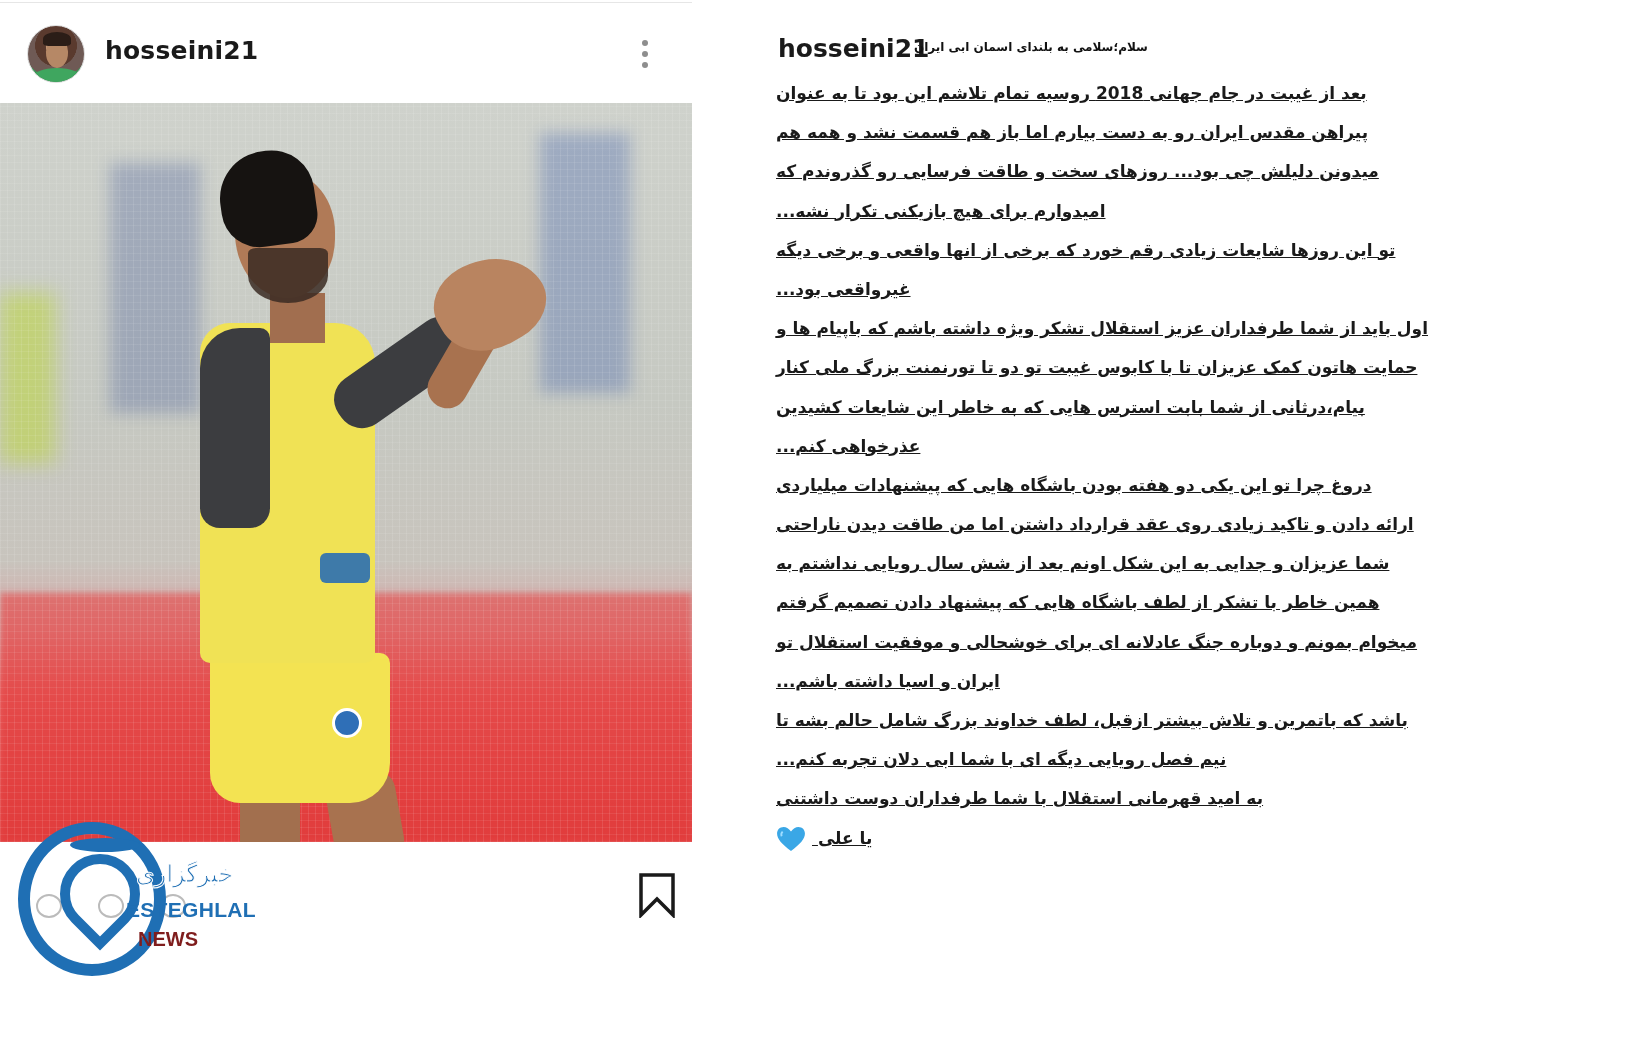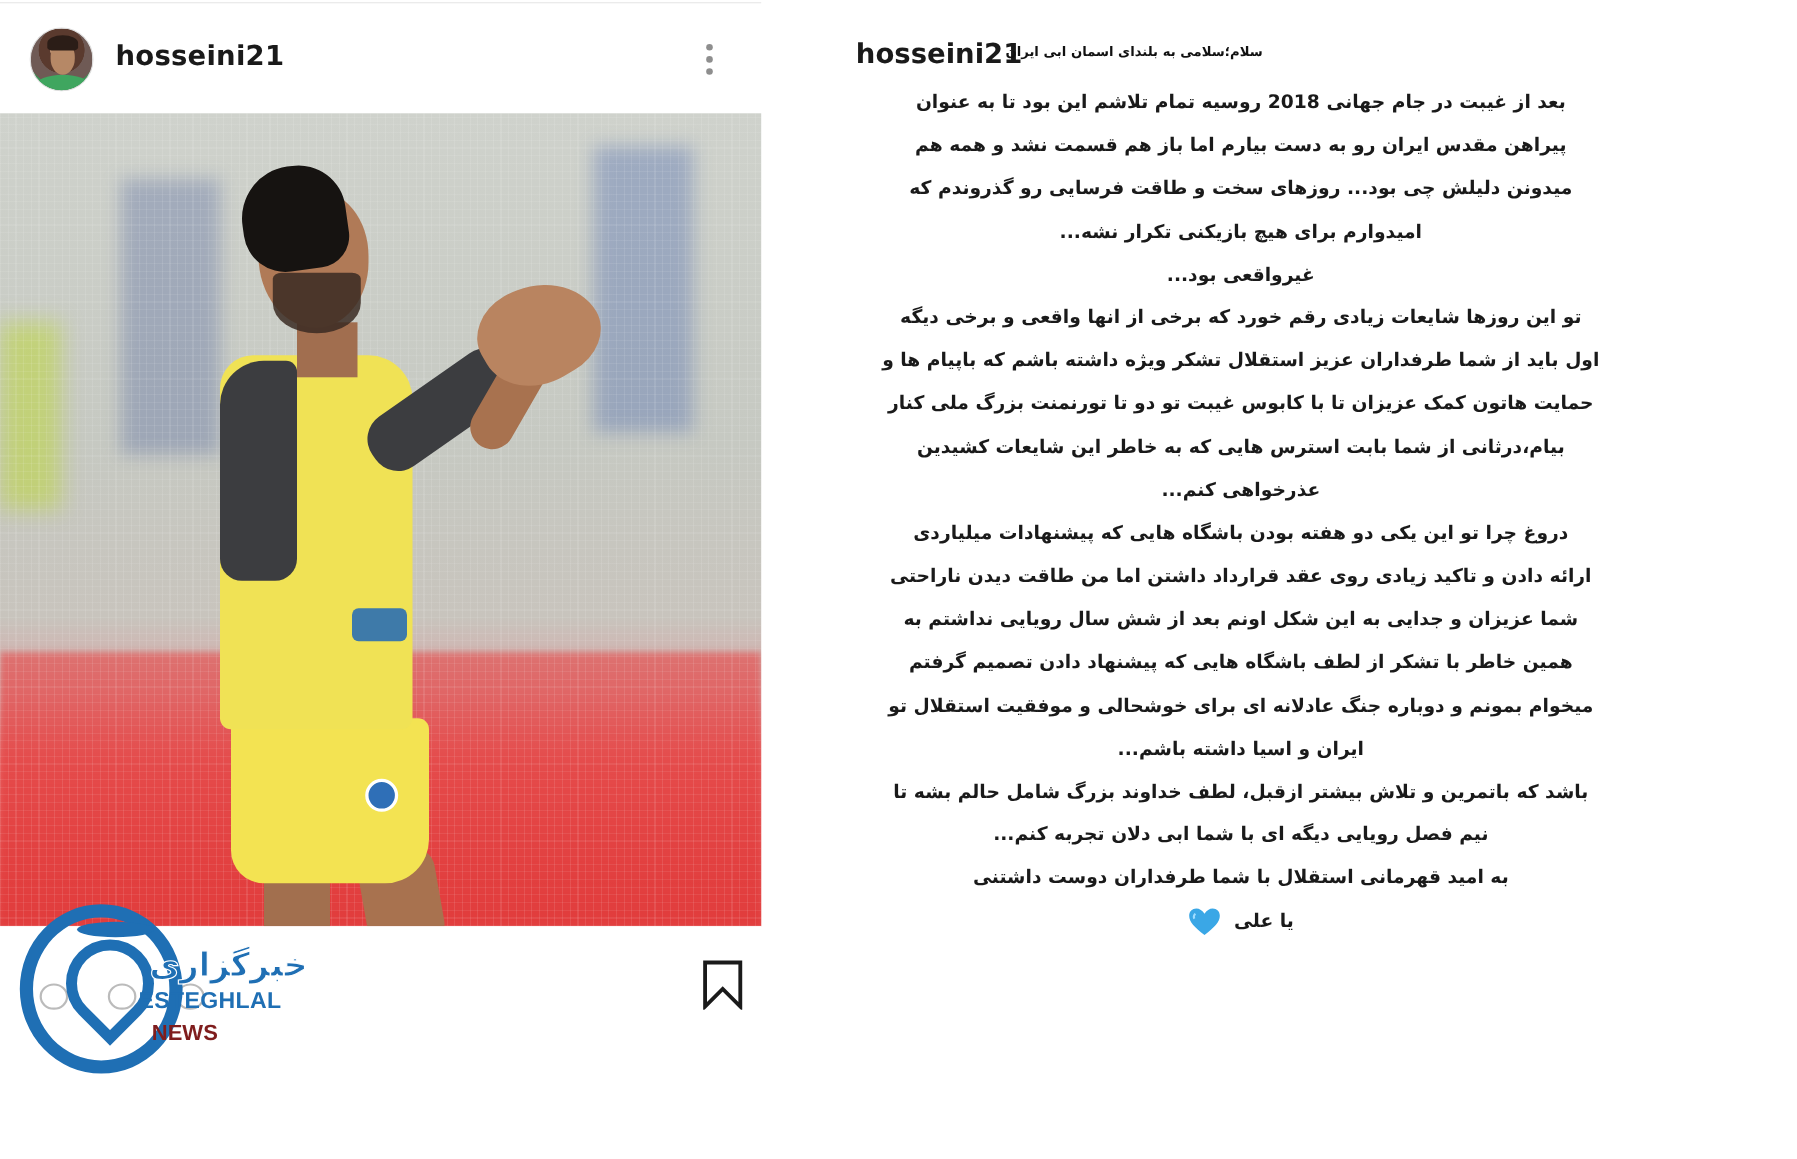--- a/index.html
+++ b/index.html
@@ -48,31 +48,31 @@
 
   .post-actions { position: absolute; left: 0; top: 842px; width: 692px; height: 110px; background: #fff; }
   .action-ghost { position: absolute; top: 52px; width: 26px; height: 24px; border: 2px solid rgba(60,60,60,0.35); border-radius: 50%; }
   .bookmark-btn { position: absolute; left: 638px; top: 30px; width: 38px; height: 46px; cursor: pointer; }
 
   
   .logo { position: absolute; left: 18px; top: 822px; width: 240px; height: 160px; }
   .logo-ball { position: absolute; left: 0; top: 0; width: 148px; height: 154px; border-radius: 50%; border: 12px solid #1f6fb4; background: rgba(255,255,255,0.0); }
   .logo-ball::before { content: ""; position: absolute; left: 30px; top: 20px; width: 60px; height: 60px; border: 10px solid #1f6fb4; border-radius: 50% 50% 50% 0; transform: rotate(-45deg); }
   .logo-ball::after { content: ""; position: absolute; left: 40px; top: 4px; width: 70px; height: 14px; background: #1f6fb4; border-radius: 50%; }
-  .logo-fa { position: absolute; left: 118px; top: 38px; font-size: 30px; font-weight: bold; color: #1f6fb4; direction: rtl; font-family: "DejaVu Sans", sans-serif; -webkit-text-stroke: 1px #fff; }
+  .logo-fa { position: absolute; left: 118px; top: 38px; font-size: 24px; font-weight: normal; color: #1f6fb4; direction: rtl; font-family: "DejaVu Sans", sans-serif; -webkit-text-stroke: 1px #fff; }
   .logo-en { position: absolute; left: 108px; top: 76px; font-family: "Liberation Sans", sans-serif; font-size: 21px; font-weight: bold; color: #1f6fb4; letter-spacing: 0.3px; text-align: center; }
   .logo-news { position: absolute; left: 120px; top: 106px; font-family: "Liberation Sans", sans-serif; font-size: 20px; font-weight: bold; color: #7f1d1d; }
 
   
   .caption { position: absolute; left: 776px; top: 34px; width: 706px; }
   .caption-first { position: absolute; right: 0; top: 0; width: 706px; height: 40px; direction: rtl; text-align: left; white-space: nowrap; }
   .caption-first .cap-user { position: absolute; left: 2px; top: 0; font-family: "DejaVu Sans", sans-serif; font-size: 25px; font-weight: bold; color: #1a1a1a; direction: ltr; }
   .caption-first .cap-greet { position: absolute; left: 138px; top: 6px; font-size: 12px; font-weight: bold; direction: rtl; unicode-bidi: plaintext; }
   .lines { position: absolute; left: 0; top: 42px; width: 706px; }
-  .line { height: 39.2px; line-height: 34px; font-size: 17px; font-weight: bold; color: #1a1a1a; direction: rtl; text-align: center; white-space: nowrap; padding-right: 2px; unicode-bidi: plaintext; }
+  .line { height: 39.2px; line-height: 34px; font-size: 17px; font-weight: bold; color: #1a1a1a; direction: rtl; text-align: left; white-space: nowrap; padding-right: 2px; unicode-bidi: plaintext; text-decoration: underline; }
   .heart-emoji { display: inline-block; width: 30px; height: 26px; vertical-align: middle; margin-right: 6px; }
 </style>
 </head>
 <body>
 
 <div class="post">
   <div class="post-topline"></div>
 
   <div class="post-header">
     <div class="avatar">
@@ -135,22 +135,22 @@
 <div class="caption">
   <div class="caption-first">
     <span class="cap-user">hosseini21</span>
     <span class="cap-greet">سلام؛سلامی به بلندای اسمان ابی ایران</span>
   </div>
   <div class="lines">
     <div class="line">بعد از غیبت در جام جهانی 2018 روسیه تمام تلاشم این بود تا به عنوان</div>
     <div class="line">پیراهن مقدس ایران رو به دست بیارم اما باز هم قسمت نشد و همه هم</div>
     <div class="line">میدونن دلیلش چی بود... روزهای سخت و طاقت فرسایی رو گذروندم که</div>
     <div class="line">امیدوارم برای هیچ بازیکنی تکرار نشه...</div>
+    <div class="line">تو این روزها شایعات زیادی رقم خورد که برخی از انها واقعی و برخی دیگه</div>
     <div class="line">غیرواقعی بود...</div>
-    <div class="line">تو این روزها شایعات زیادی رقم خورد که برخی از انها واقعی و برخی دیگه</div>
     <div class="line">اول باید از شما طرفداران عزیز استقلال تشکر ویژه داشته باشم که باپیام ها و</div>
     <div class="line">حمایت هاتون کمک عزیزان تا با کابوس غیبت تو دو تا تورنمنت بزرگ ملی کنار</div>
     <div class="line">بیام،درثانی از شما بابت استرس هایی که به خاطر این شایعات کشیدین</div>
     <div class="line">عذرخواهی کنم...</div>
     <div class="line">دروغ چرا تو این یکی دو هفته بودن باشگاه هایی که پیشنهادات میلیاردی</div>
     <div class="line">ارائه دادن و تاکید زیادی روی عقد قرارداد داشتن اما من طاقت دیدن ناراحتی</div>
     <div class="line">شما عزیزان و جدایی به این شکل اونم بعد از شش سال رویایی نداشتم به</div>
     <div class="line">همین خاطر با تشکر از لطف باشگاه هایی که پیشنهاد دادن تصمیم گرفتم</div>
     <div class="line">میخوام بمونم و دوباره جنگ عادلانه ای برای خوشحالی و موفقیت استقلال تو</div>
     <div class="line">ایران و اسیا داشته باشم...</div>

